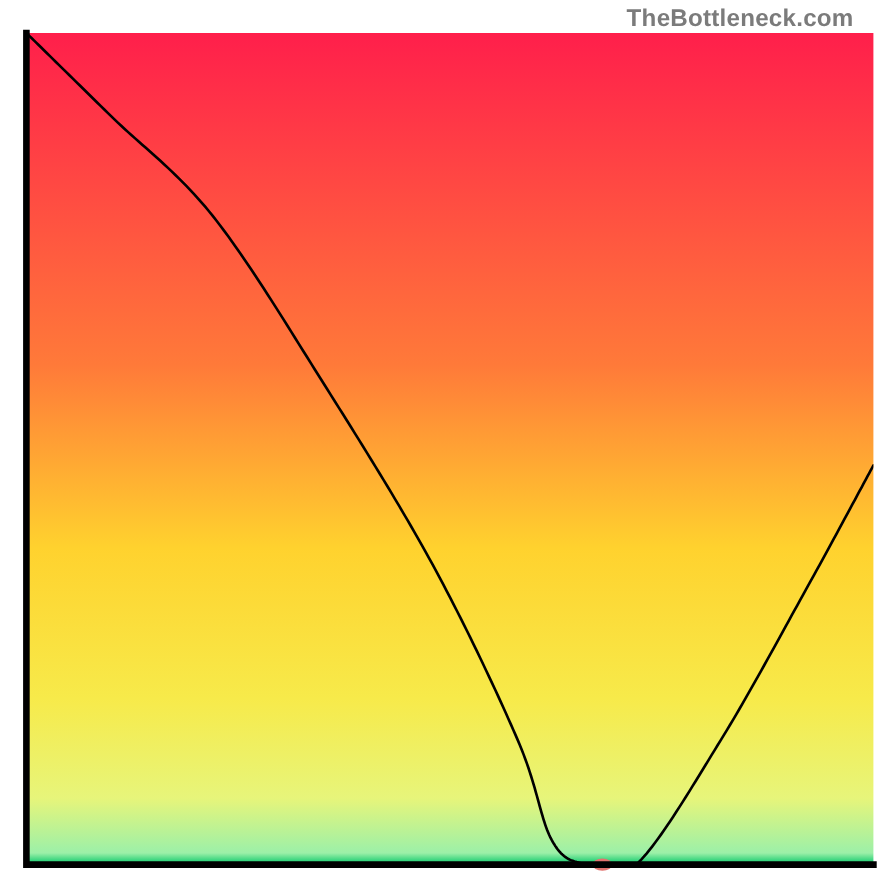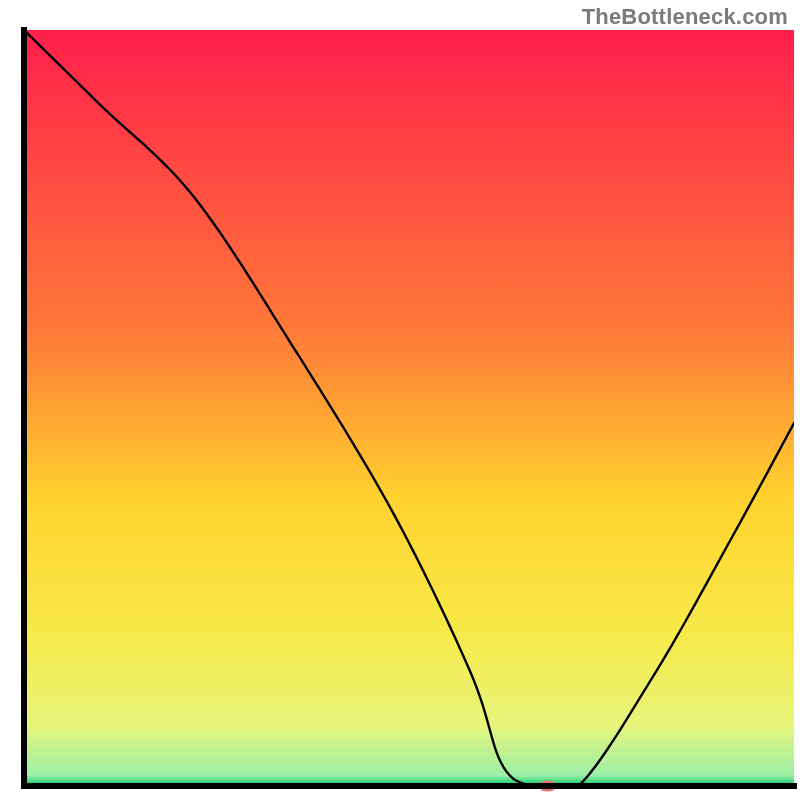--- a/index.html
+++ b/index.html
@@ -11,21 +11,21 @@
     font-family: Arial, Helvetica, sans-serif;
   }
   .frame {
     position: relative;
     width: 800px;
     height: 800px;
   }
   .attribution {
     position: absolute;
     top: 4px;
-    right: 12px;
+    right: 24px;
     font-size: 22px;
     font-weight: 600;
     color: #7b7b7b;
     letter-spacing: 0.2px;
   }
   svg { display: block; }
 </style>
 </head>
 <body>
 

